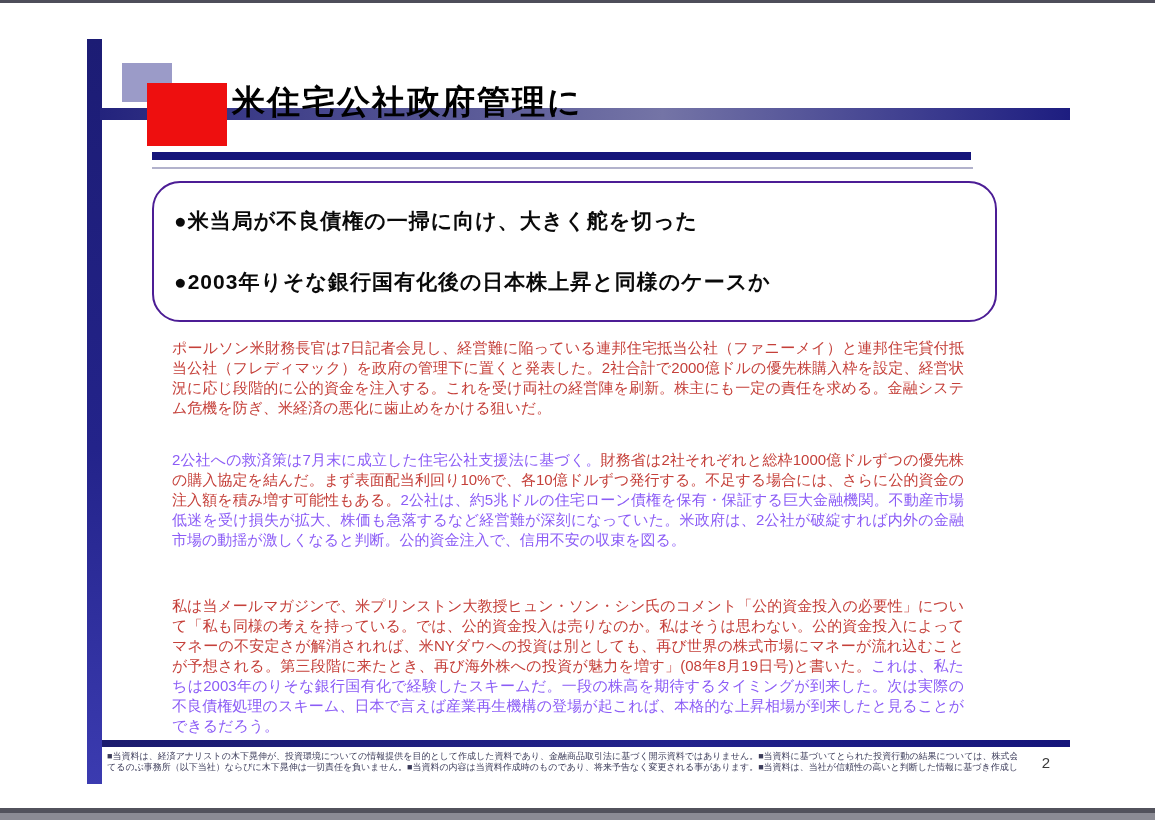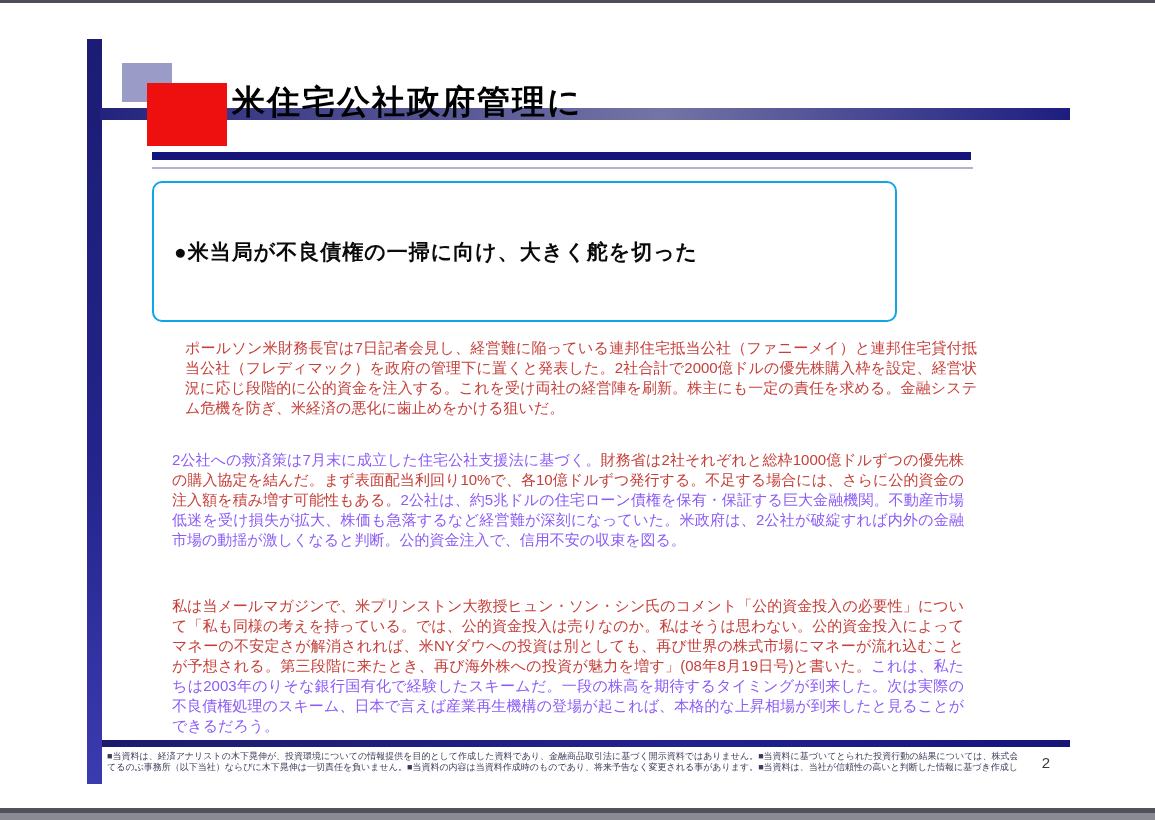--- a/index.html
+++ b/index.html
@@ -19,29 +19,29 @@
   .sq-red{position:absolute;left:147px;top:83px;width:80px;height:63px;background:#ee0f0f;z-index:3;}
 
   .title{position:absolute;left:232px;top:80px;z-index:4;color:#000;
          font-size:33px;font-weight:900;letter-spacing:2px;white-space:nowrap;}
   .source{position:absolute;left:250px;top:124px;z-index:4;color:#111;
           font-size:15px;font-weight:bold;white-space:nowrap;}
 
   .rule2{position:absolute;left:152px;top:152px;width:819px;height:8px;background:#15157a;}
   .rule2-thin{position:absolute;left:152px;top:167px;width:821px;height:2px;background:#b2b2cc;}
 
-  .bullet-box{position:absolute;left:152px;top:181px;width:745px;height:141px;
-              border:2px solid #0ea5e9;border-radius:10px;background:#fff;
+  .bullet-box{position:absolute;left:152px;top:181px;width:845px;height:141px;
+              border:2px solid #4c1d95;border-radius:28px;background:#fff;
               display:flex;flex-direction:column;justify-content:space-around;
               padding:8px 10px 8px 20px;box-sizing:border-box;}
   .bullet-line{font-size:21px;font-weight:bold;color:#0a0a0a;letter-spacing:1px;white-space:nowrap;}
 
   .para{position:absolute;left:172px;width:792px;font-size:15px;line-height:20px;
         text-align:justify;word-break:break-all;}
-  .p1{top:338px;margin-left:13px;}
+  .p1{top:338px;}
   .p2{top:450px;}
   .p3{top:596px;}
   .t-red{color:#c5403a;}
   .t-dark{color:#8b5cf6;}
 
   .footer-rule{position:absolute;left:102px;top:740px;width:968px;height:7px;
         background:linear-gradient(90deg,#1b1b6e 0%,#22228c 60%,#15157a 100%);}
   .footer-text{position:absolute;left:107px;top:751px;width:910px;color:#3c3c5a;
         font-size:9px;line-height:10.5px;}
   .footer-line{white-space:nowrap;overflow:hidden;}
@@ -59,20 +59,21 @@
   <div class="sq-lavender"></div>
   <div class="sq-red"></div>
 
   <div class="title">米住宅公社政府管理に</div>
 
   <div class="rule2"></div>
   <div class="rule2-thin"></div>
 
   <div class="bullet-box">
     <div class="bullet-line">●米当局が不良債権の一掃に向け、大きく舵を切った</div>
+    <div class="bullet-line">●2003年りそな銀行国有化後の日本株上昇と同様のケースか</div>
   </div>
 
   <div class="para p1"><span class="t-red">ポールソン米財務長官は7日記者会見し、経営難に陥っている連邦住宅抵当公社（ファニーメイ）と連邦住宅貸付抵当公社（フレディマック）を政府の管理下に置くと発表した。2社合計で2000億ドルの優先株購入枠を設定、経営状況に応じ段階的に公的資金を注入する。これを受け両社の経営陣を刷新。株主にも一定の責任を求める。金融システム危機を防ぎ、米経済の悪化に歯止めをかける狙いだ。</span></div>
 
   <div class="para p2"><span class="t-dark">2公社への救済策は7月末に成立した住宅公社支援法に基づく。</span><span class="t-red">財務省は2社それぞれと総枠1000億ドルずつの優先株の購入協定を結んだ。まず表面配当利回り10%で、各10億ドルずつ発行する。不足する場合には、さらに公的資金の注入額を積み増す可能性もある。</span><span class="t-dark">2公社は、約5兆ドルの住宅ローン債権を保有・保証する巨大金融機関。不動産市場低迷を受け損失が拡大、株価も急落するなど経営難が深刻になっていた。米政府は、2公社が破綻すれば内外の金融市場の動揺が激しくなると判断。公的資金注入で、信用不安の収束を図る。</span></div>
 
   <div class="para p3"><span class="t-red">私は当メールマガジンで、米プリンストン大教授ヒュン・ソン・シン氏のコメント「公的資金投入の必要性」について「私も同様の考えを持っている。では、公的資金投入は売りなのか。私はそうは思わない。公的資金投入によってマネーの不安定さが解消されれば、米NYダウへの投資は別としても、再び世界の株式市場にマネーが流れ込むことが予想される。第三段階に来たとき、再び海外株への投資が魅力を増す」(08年8月19日号)と書いた。</span><span class="t-dark">これは、私たちは2003年のりそな銀行国有化で経験したスキームだ。一段の株高を期待するタイミングが到来した。次は実際の不良債権処理のスキーム、日本で言えば産業再生機構の登場が起これば、本格的な上昇相場が到来したと見ることができるだろう。</span></div>
 
   <div class="footer-rule"></div>
   <div class="footer-text">

